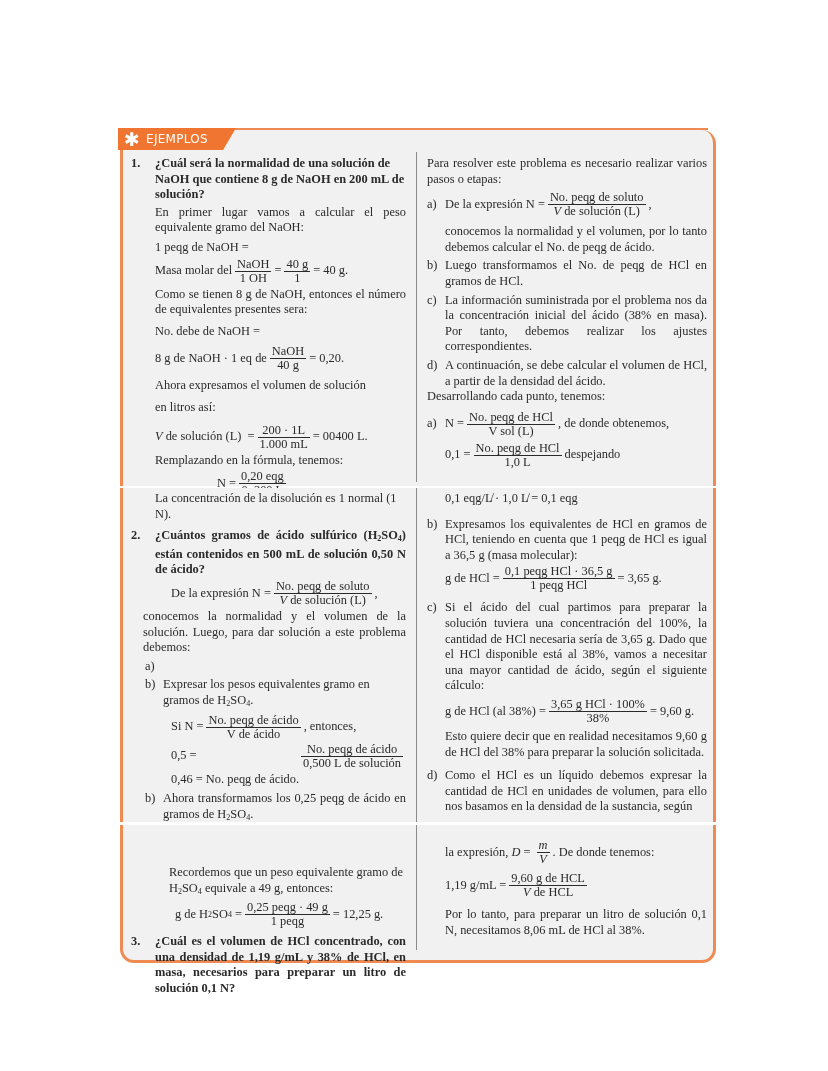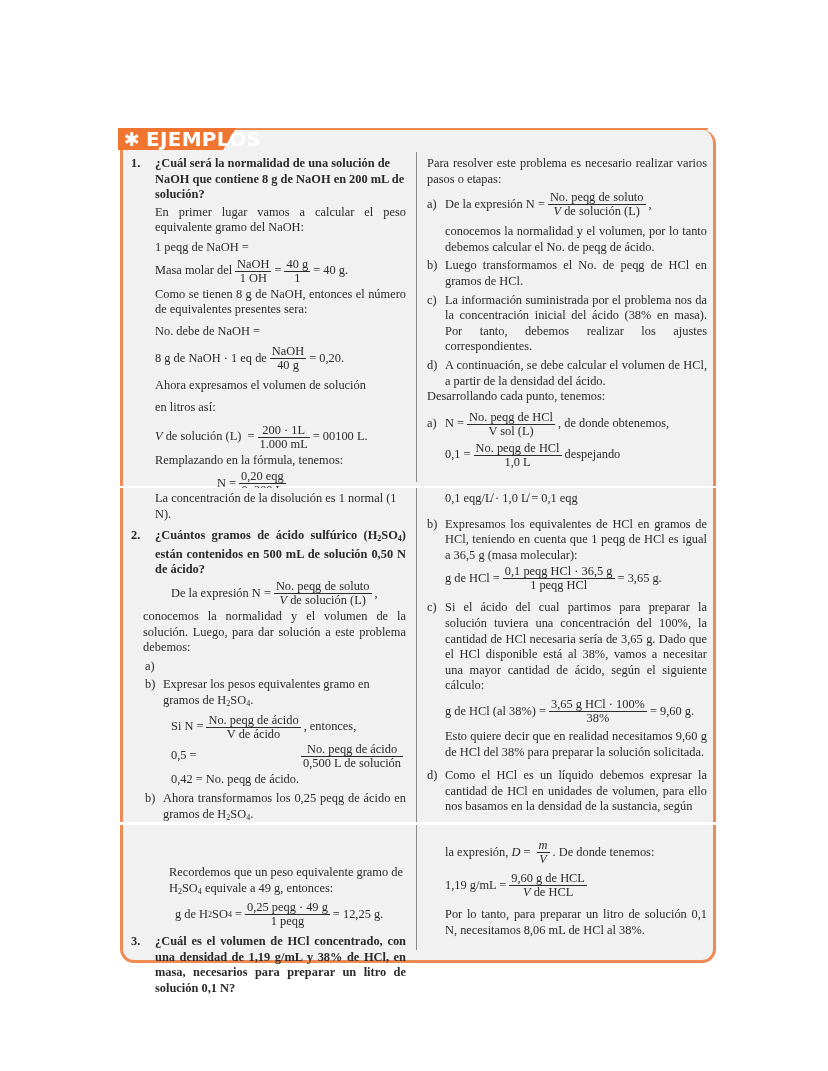--- a/index.html
+++ b/index.html
@@ -3,22 +3,22 @@
 <meta charset="utf-8">
 <style>
   html, body { margin:0; padding:0; }
   body { width:828px; height:1071px; background:#ffffff; position:relative; overflow:hidden;
          font-family:"Liberation Serif", "DejaVu Serif", serif; color:#2a2a2a; }
   .badge { position:absolute; left:118px; top:128px; height:22px; width:130px; z-index:3; }
   .badge-shape { position:absolute; left:0; top:0; width:118px; height:22px; background:#ef7531;
                  clip-path:polygon(0 0, 100% 0, 89% 100%, 0 100%); }
   .badge-star { position:absolute; left:6px; top:0px; font-size:19px; color:#fff; line-height:22px;
                 font-family:"DejaVu Sans", sans-serif; font-weight:bold; }
-  .badge-text { position:absolute; left:28px; top:1px; font-family:"DejaVu Sans", sans-serif; font-weight:bold;
-                color:#fff; font-size:20px; letter-spacing:0.3px; line-height:21px; }
+  .badge-text { position:absolute; left:28px; top:1px; font-family:"DejaVu Sans", sans-serif; font-weight:normal;
+                color:#fff; font-size:12px; letter-spacing:0.3px; line-height:21px; }
   .topline { position:absolute; left:230px; top:128px; width:478px; height:2px; background:#ef8a52; z-index:2; }
   .panel { position:absolute; left:120px; width:590px; background:#f1f1f1; }
   .panel.p1 { top:130px; height:356px; border-left:3px solid #ef8a52; border-right:3px solid #ef8a52; border-top-right-radius:14px; }
   .panel.p2 { top:488px; height:334px; border-left:3px solid #ef8a52; border-right:3px solid #ef8a52; }
   .panel.p3 { top:825px; height:135px; border-left:3px solid #ef8a52; border-right:3px solid #ef8a52; border-bottom:3px solid #ef8a52;
               border-bottom-left-radius:14px; border-bottom-right-radius:14px; }
   .vrule { position:absolute; left:293px; width:1px; background:#8a8a8a; }
   .col { position:absolute; font-size:12.4px; line-height:15.6px; }
   .col.left { left:8px; width:275px; }
   .col.right { left:304px; width:280px; }
@@ -89,21 +89,21 @@
       <div class="gap6"></div>
       <div>en litros así:</div>
       <div class="gap6"></div>
       <div class="eq">
         <span class="it">V</span>
         <span style="white-space:pre;"> de solución (L)  =</span>
         <span class="frac">
             <span class="num">200 · 1L</span>
             <span class="den">1.000 mL</span>
           </span>
-        <span>=  00100 L.</span>
+        <span>=  00400 L.</span>
       </div>
       <div>Remplazando en la fórmula, tenemos:</div>
       <div class="eq" style="padding-left:62px;">
         <span>N  =</span>
         <span class="frac">
             <span class="num">0,20 eqg</span>
             <span class="den">0, 200 L</span>
           </span>
       </div>
     </div>
@@ -187,21 +187,21 @@
         </span>
       <span>, entonces,</span>
     </div>
     <div class="eq" style="padding-left:40px;justify-content:space-between;">
       <span>0,5  =</span>
       <span class="frac">
           <span class="num">No. peqg de ácido</span>
           <span class="den">0,500 L de solución</span>
         </span>
     </div>
-    <div style="padding-left:40px;">0,42  =  No. peqg de ácido.</div>
+    <div style="padding-left:40px;">0,46  =  No. peqg de ácido.</div>
     <div class="li" style="padding-left:14px;margin-top:4px;">
         <span class="m">b)</span>
         <span class="just"><span>Ahora transformamos los 0,25 peqg de ácido en gramos de H</span><sub>2</sub><span>SO</span><sub>4</sub><span>.</span></span>
       </div>
   </div>
 
   <div class="col right" style="top:3px;">
     <div style="padding-left:18px;">0,1 eqg/L̸ · 1,0 L̸  =  0,1 eqg</div>
     <div class="li" style="margin-top:10px;">
         <span class="m">b)</span>

